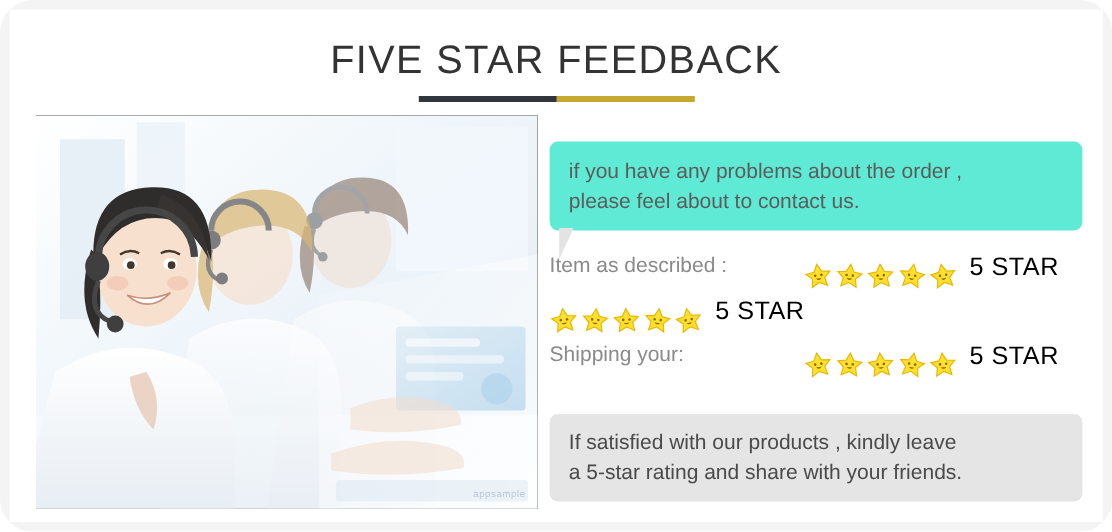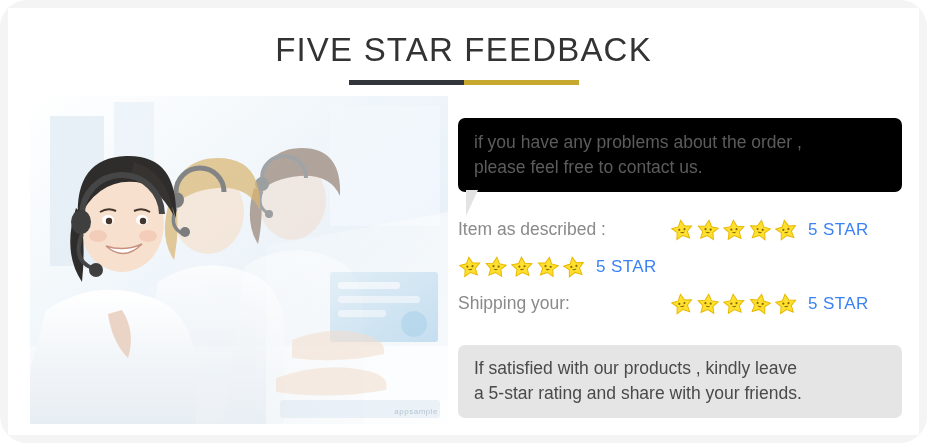--- a/index.html
+++ b/index.html
@@ -93,21 +93,21 @@
     width: 450px;
     height: 427px;
   }
 
   
   .bubble {
     position: absolute;
     left: 0px;
     top: 110px;
     width: 444px;
-    background: #000000;
+    background: #5eead4;
     border-radius: 7px;
     box-sizing: border-box;
     padding: 12px 16px 12px 16px;
   }
   .bubble-line {
     font-size: 17.5px;
     line-height: 25px;
     color: #5c5c5c;
     white-space: nowrap;
   }
@@ -123,43 +123,42 @@
 
   
   .ratings {
     position: absolute;
     left: 0px;
     top: 203px;
     width: 450px;
   }
   .rating-row {
     display: flex;
-    align-items: center;
     height: 37px;
   }
   .rating-label {
     width: 212px;
     font-size: 17.5px;
     color: #8a8a8a;
     white-space: nowrap;
   }
   .rating-stars {
     width: 138px;
     display: flex;
     align-items: center;
     gap: 2px;
   }
   .rating-stars .star-ico {
     width: 24px;
     height: 24px;
     display: block;
   }
   .rating-value {
-    font-size: 17px;
-    color: #3b82f6;
+    font-size: 21px;
+    color: #000000;
     letter-spacing: 0.4px;
     white-space: nowrap;
   }
 
   
   .note {
     position: absolute;
     left: 0px;
     top: 337px;
     width: 444px;
@@ -283,21 +282,21 @@
         </g>
         <rect x="0" y="0" width="418" height="328" fill="#ffffff" opacity="0.06"></rect>
       </svg>
       <div class="photo-watermark">appsample</div>
     </div>
 
     <div class="right-col">
 
       <div class="bubble">
         <div class="bubble-line">if you have any problems about the order ,</div>
-        <div class="bubble-line">please feel free to contact us.</div>
+        <div class="bubble-line">please feel about to contact us.</div>
         <div class="bubble-tail"></div>
       </div>
 
       <div class="ratings">
 
         <div class="rating-row">
           <div class="rating-label">Item as described :</div>
           <div class="rating-stars">
             <svg class="star-ico" viewBox="0 0 24 24">
                 <g transform="rotate(-8 12 12)">

